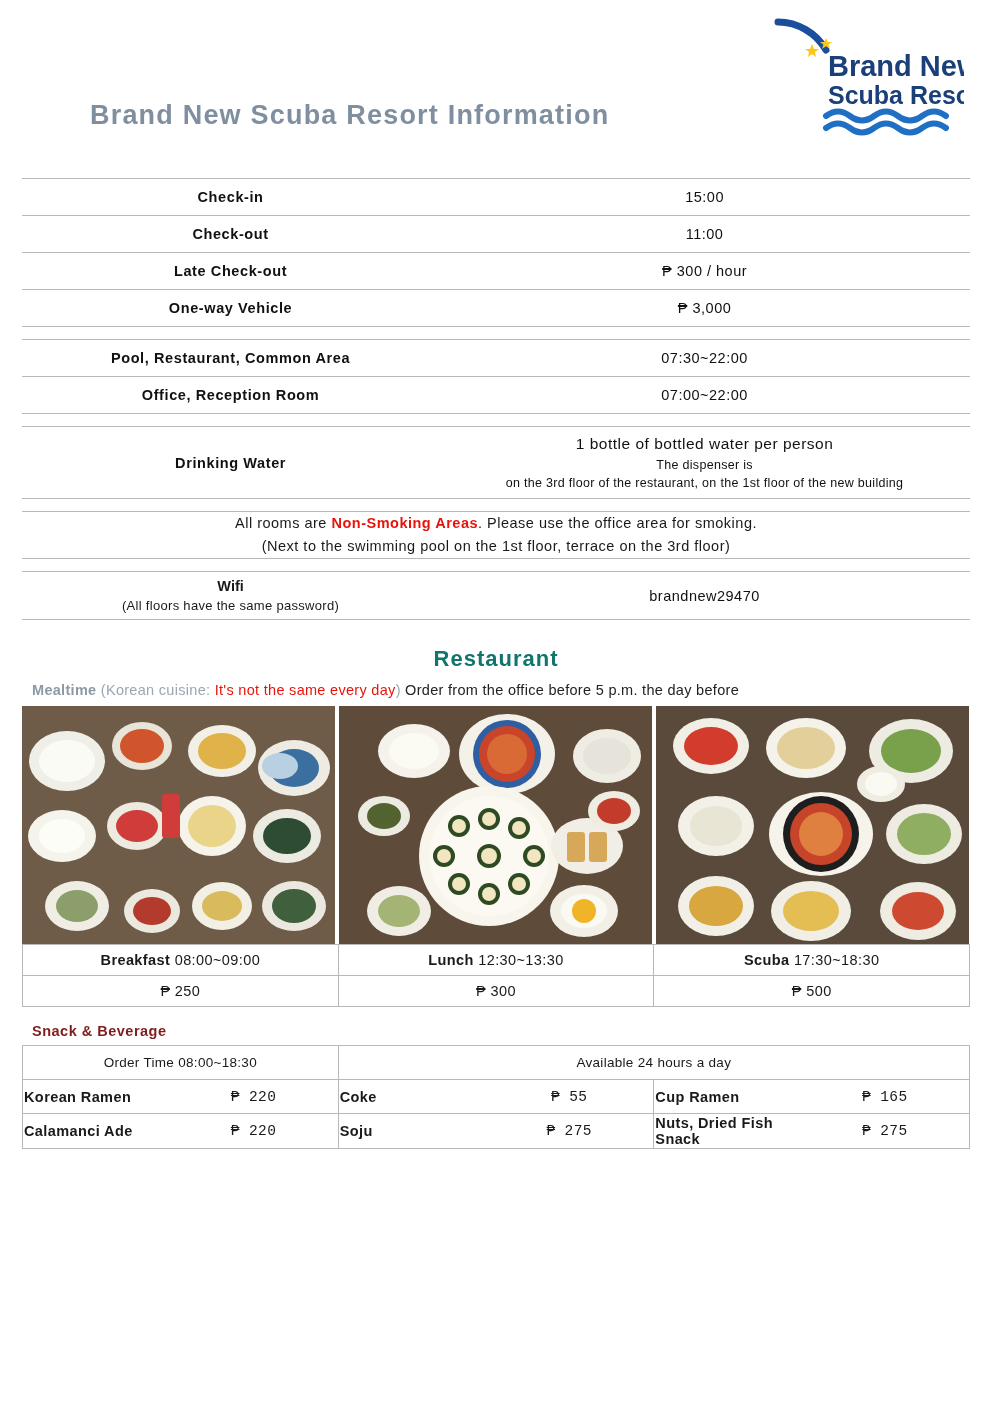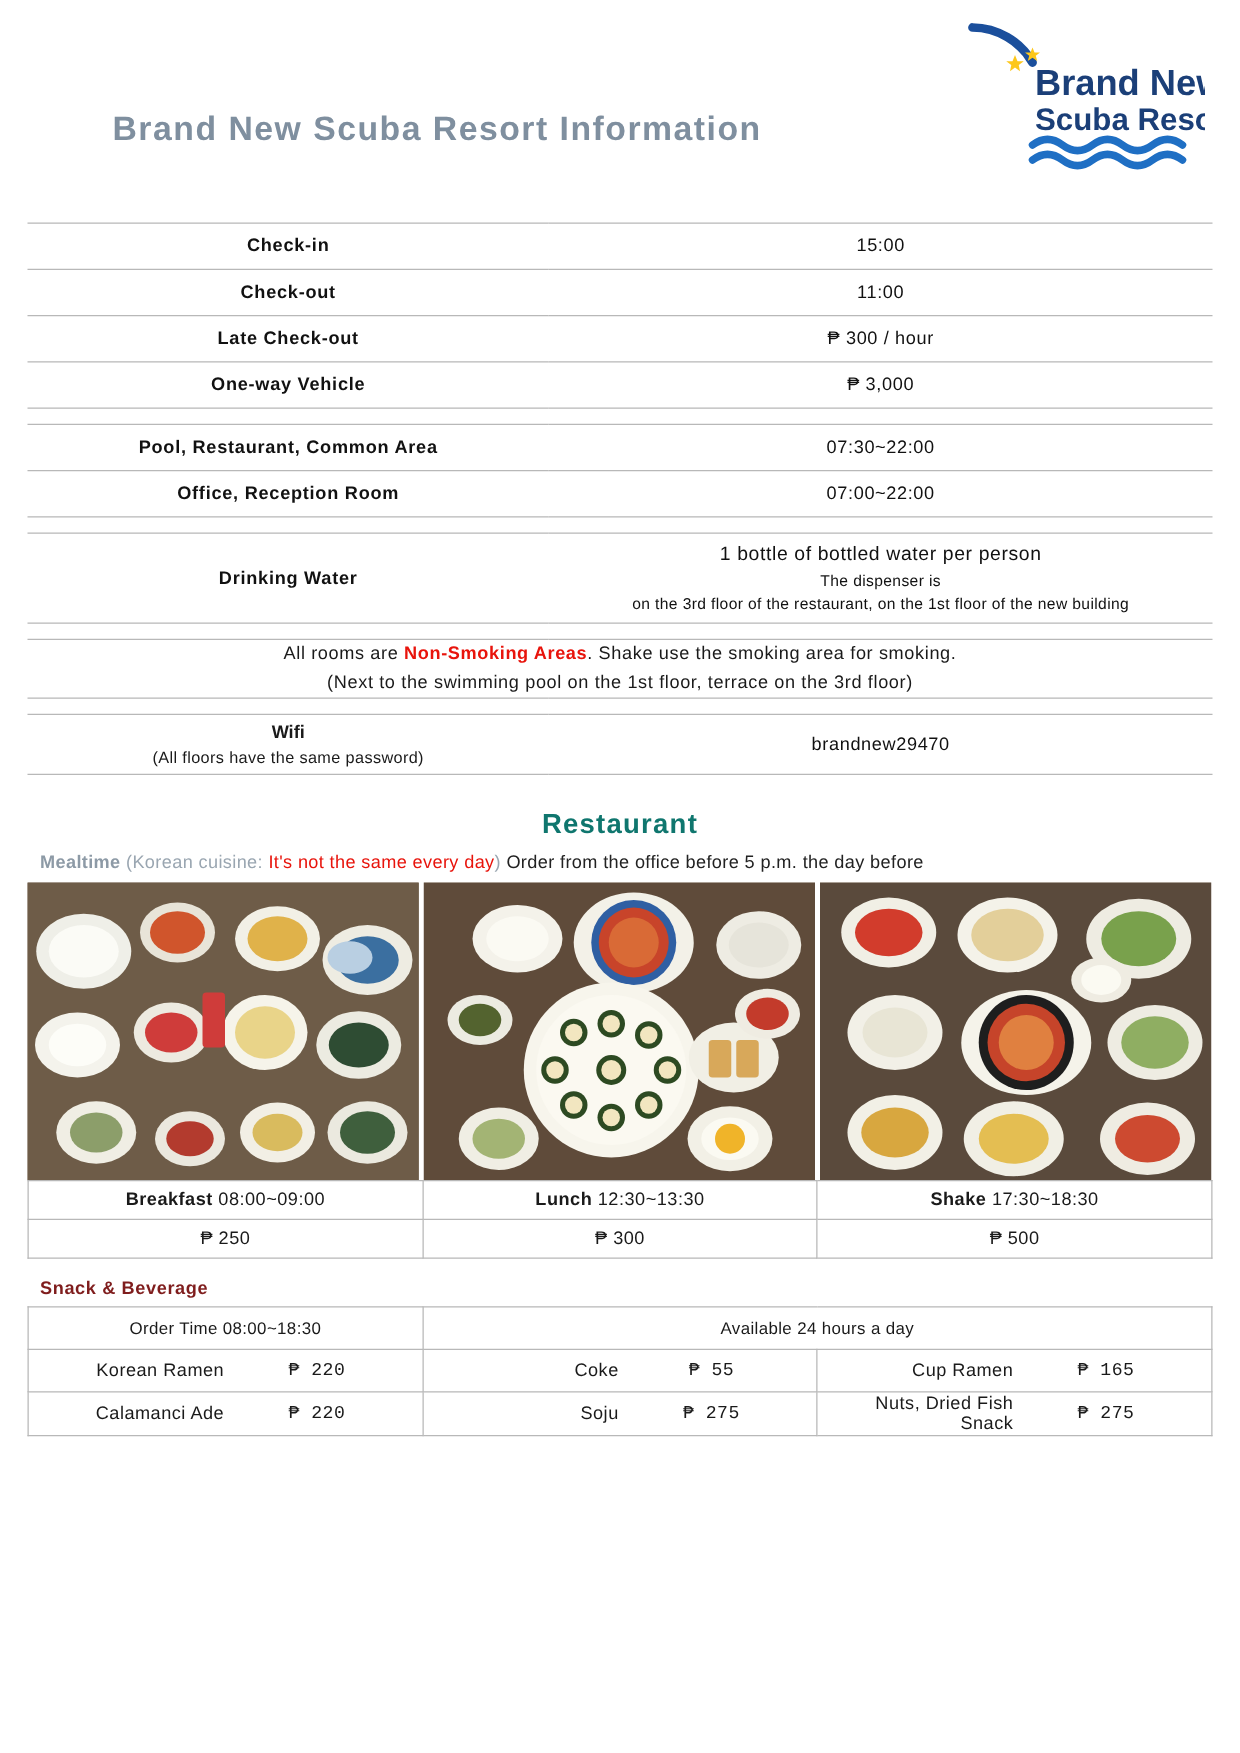--- a/index.html
+++ b/index.html
@@ -24,21 +24,21 @@
   }
 
   
   .header {
     position: relative;
     height: 178px;
   }
   .doc-title {
     position: absolute;
     left: 68px;
-    top: 88px;
+    top: 100px;
     font-size: 27px;
     font-weight: bold;
     color: #7f8f9f;
     letter-spacing: 1.2px;
     white-space: nowrap;
   }
   .logo {
     position: absolute;
     right: 6px;
     top: 14px;
@@ -171,22 +171,22 @@
     height: 31px;
     font-size: 14.5px;
     letter-spacing: 0.4px;
   }
   .snack-table .hdr {
     text-align: center;
     font-size: 13.5px;
     letter-spacing: 0.3px;
   }
   .snack-item {
-    text-align: right;
-    font-weight: normal;
+    text-align: left;
+    font-weight: bold;
     border-right: none !important;
   }
   .snack-price {
     text-align: center;
     border-left: none !important;
     padding-right: 12px;
     font-family: Liberation Mono, monospace;
   }
 </style>
 </head>
@@ -268,21 +268,21 @@
     </tr>
 
 
     <tr class="gap-row">
           <td></td>
           <td></td>
         </tr>
 
     <tr class="rule-top rule-bot">
       <td class="smoking-cell" colspan="2">
-        <div><span>All rooms are </span><span class="red-bold">Non-Smoking Areas</span><span>. Shake use the smoking area for smoking.</span></div>
+        <div><span>All rooms are </span><span class="red-bold">Non-Smoking Areas</span><span>. Please use the office area for smoking.</span></div>
         <div>(Next to the swimming pool on the 1st floor, terrace on the 3rd floor)</div>
       </td>
     </tr>
 
     <tr class="gap-row">
           <td></td>
           <td></td>
         </tr>
 
     <tr class="rule-top rule-bot" style="height:48px">
@@ -416,21 +416,21 @@
         </g>
       </svg>
     </div>
   </div>
 
   <table class="meal-table">
     <tbody>
         <tr>
       <td><span class="meal-name">Breakfast</span> <span>08:00~09:00</span></td>
       <td><span class="meal-name">Lunch</span> <span>12:30~13:30</span></td>
-      <td><span class="meal-name">Shake</span> <span>17:30~18:30</span></td>
+      <td><span class="meal-name">Scuba</span> <span>17:30~18:30</span></td>
     </tr>
     <tr>
       <td>₱ 250</td>
       <td>₱ 300</td>
       <td>₱ 500</td>
     </tr>
   </tbody>
     </table>
 
   <div class="snack-head">Snack &amp; Beverage</div>

